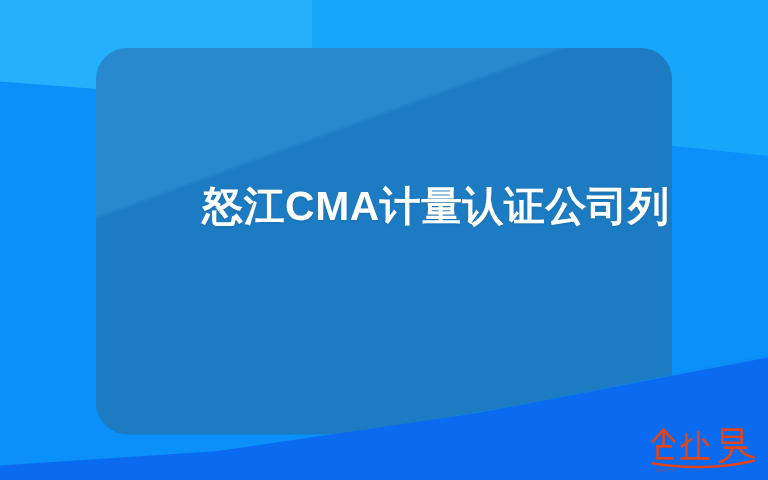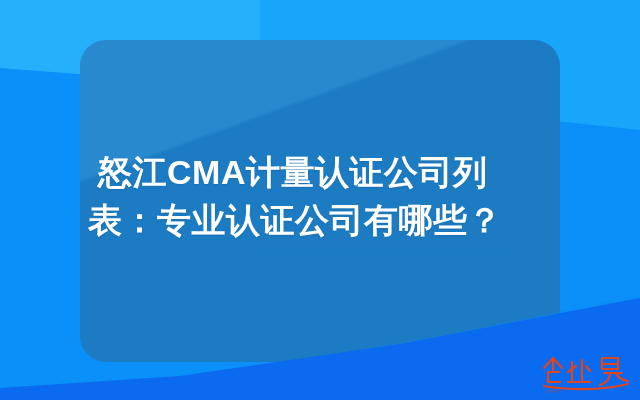--- a/index.html
+++ b/index.html
@@ -91,20 +91,21 @@
     font-size: 34px;
     font-weight: bold;
     line-height: 48px;
     letter-spacing: .5px;
     font-stretch: condensed;
     text-shadow: 0 1px 2px rgba(0,0,0,.10);
     white-space: nowrap;
   }
   .headline .ln {
     display: block;
+    text-align: right;
   }
   .headline .ln1 { padding-left: 10px; }
   .headline .ln2 { padding-left: 0px; }
 
   
   .watermark {
     position: absolute;
     right: 6px;
     bottom: 2px;
     width: 96px;
@@ -132,21 +133,20 @@
 
   <div class="panel">
     <div class="panel-shade"></div>
   </div>
 
   <div class="bg-wave-soft"></div>
   <div class="bg-wave"></div>
 
   <div class="headline">
     <span class="ln ln1">怒江CMA计量认证公司列</span>
-    <span class="ln ln2">表：专业认证公司有哪些？</span>
   </div>
 
   <div class="watermark">
     <svg width="96" height="48" viewBox="0 0 96 48" fill="none" stroke="#e0451c" stroke-width="2.2" stroke-linecap="round" stroke-linejoin="round">
 
       <path d="M6 18 L15 8 L24 18"></path>
       <path d="M15 8 L15 20"></path>
       <path d="M10 22 L21 22"></path>
       <path d="M10 22 L10 32"></path>
       <path d="M10 32 L22 32"></path>

